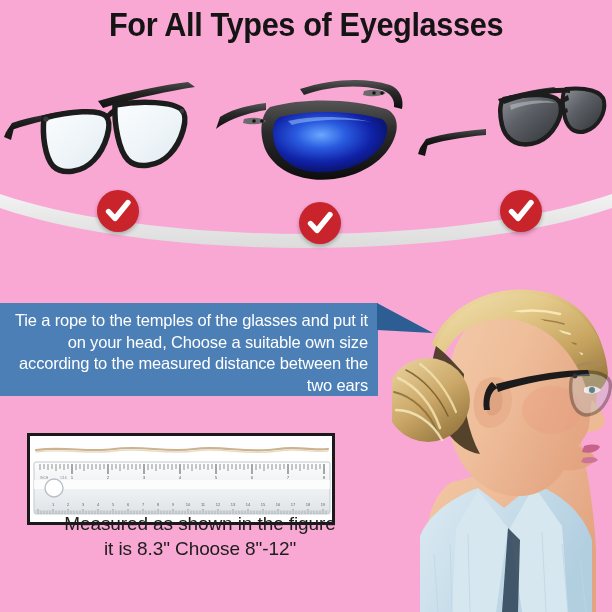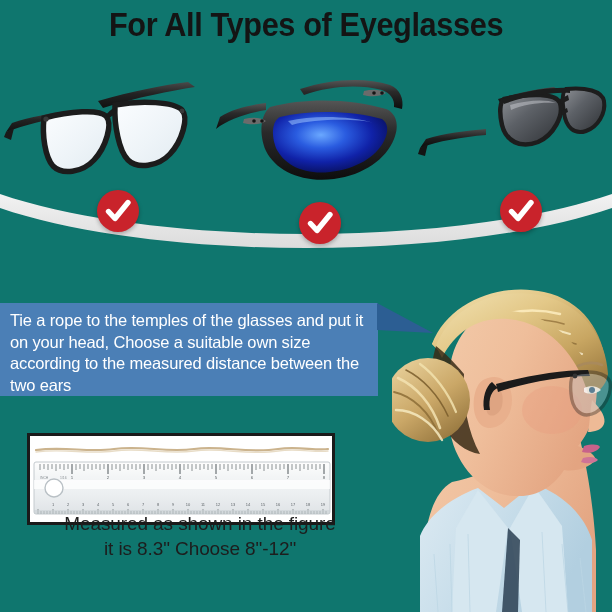--- a/index.html
+++ b/index.html
@@ -4,21 +4,21 @@
 <style>
   html, body {
     margin: 0;
     padding: 0;
     background: #ffffff;
   }
   #page {
     position: relative;
     width: 612px;
     height: 612px;
-    background: #0f766e;
+    background: #f9a8d4;
     overflow: hidden;
     font-family: "Liberation Sans", sans-serif;
   }
 
   
   #title {
     position: absolute;
     top: 6px;
     left: 0;
     width: 612px;
@@ -78,21 +78,21 @@
     left: 0;
     top: 303px;
     width: 378px;
     height: 93px;
     background: #4b7fb6;
     color: #ffffff;
     box-sizing: border-box;
     padding: 7px 10px 20px 10px;
     font-size: 16.5px;
     line-height: 21.5px;
-    text-align: left;
+    text-align: right;
     letter-spacing: -0.15px;
   }
   #callout-tail {
     position: absolute;
     left: 377px;
     top: 303px;
     width: 0; height: 0;
   }
 
   

